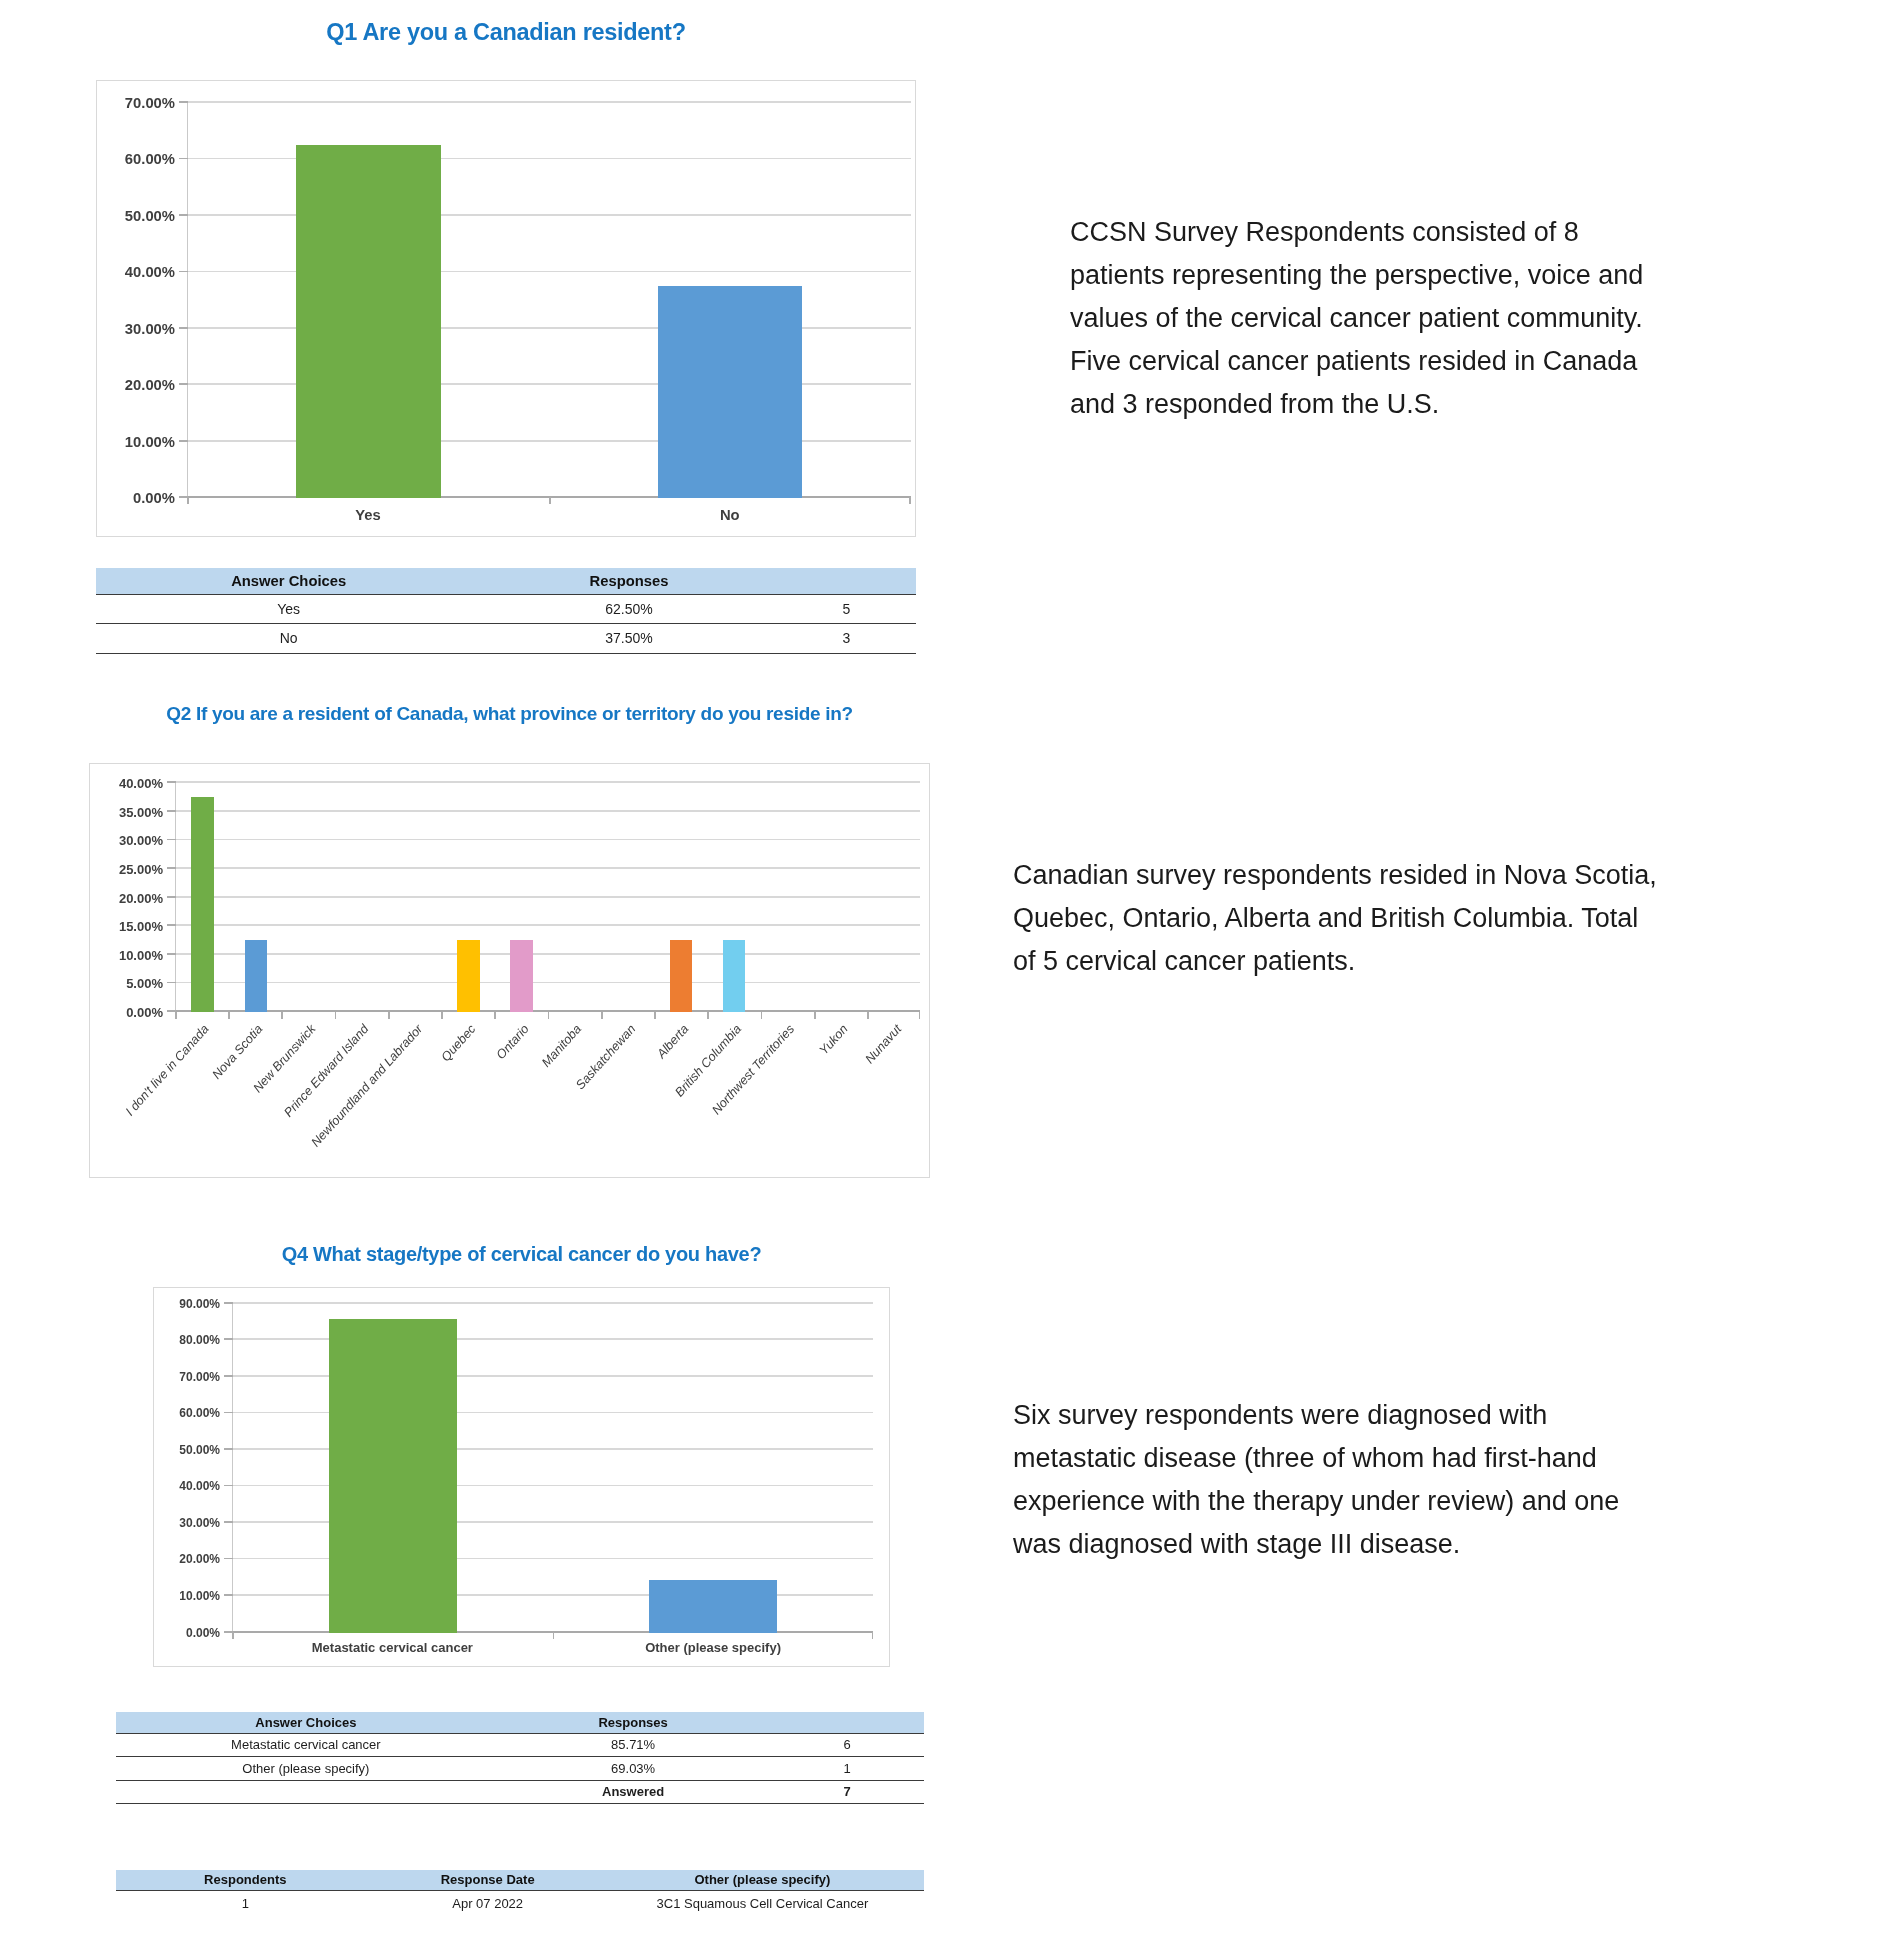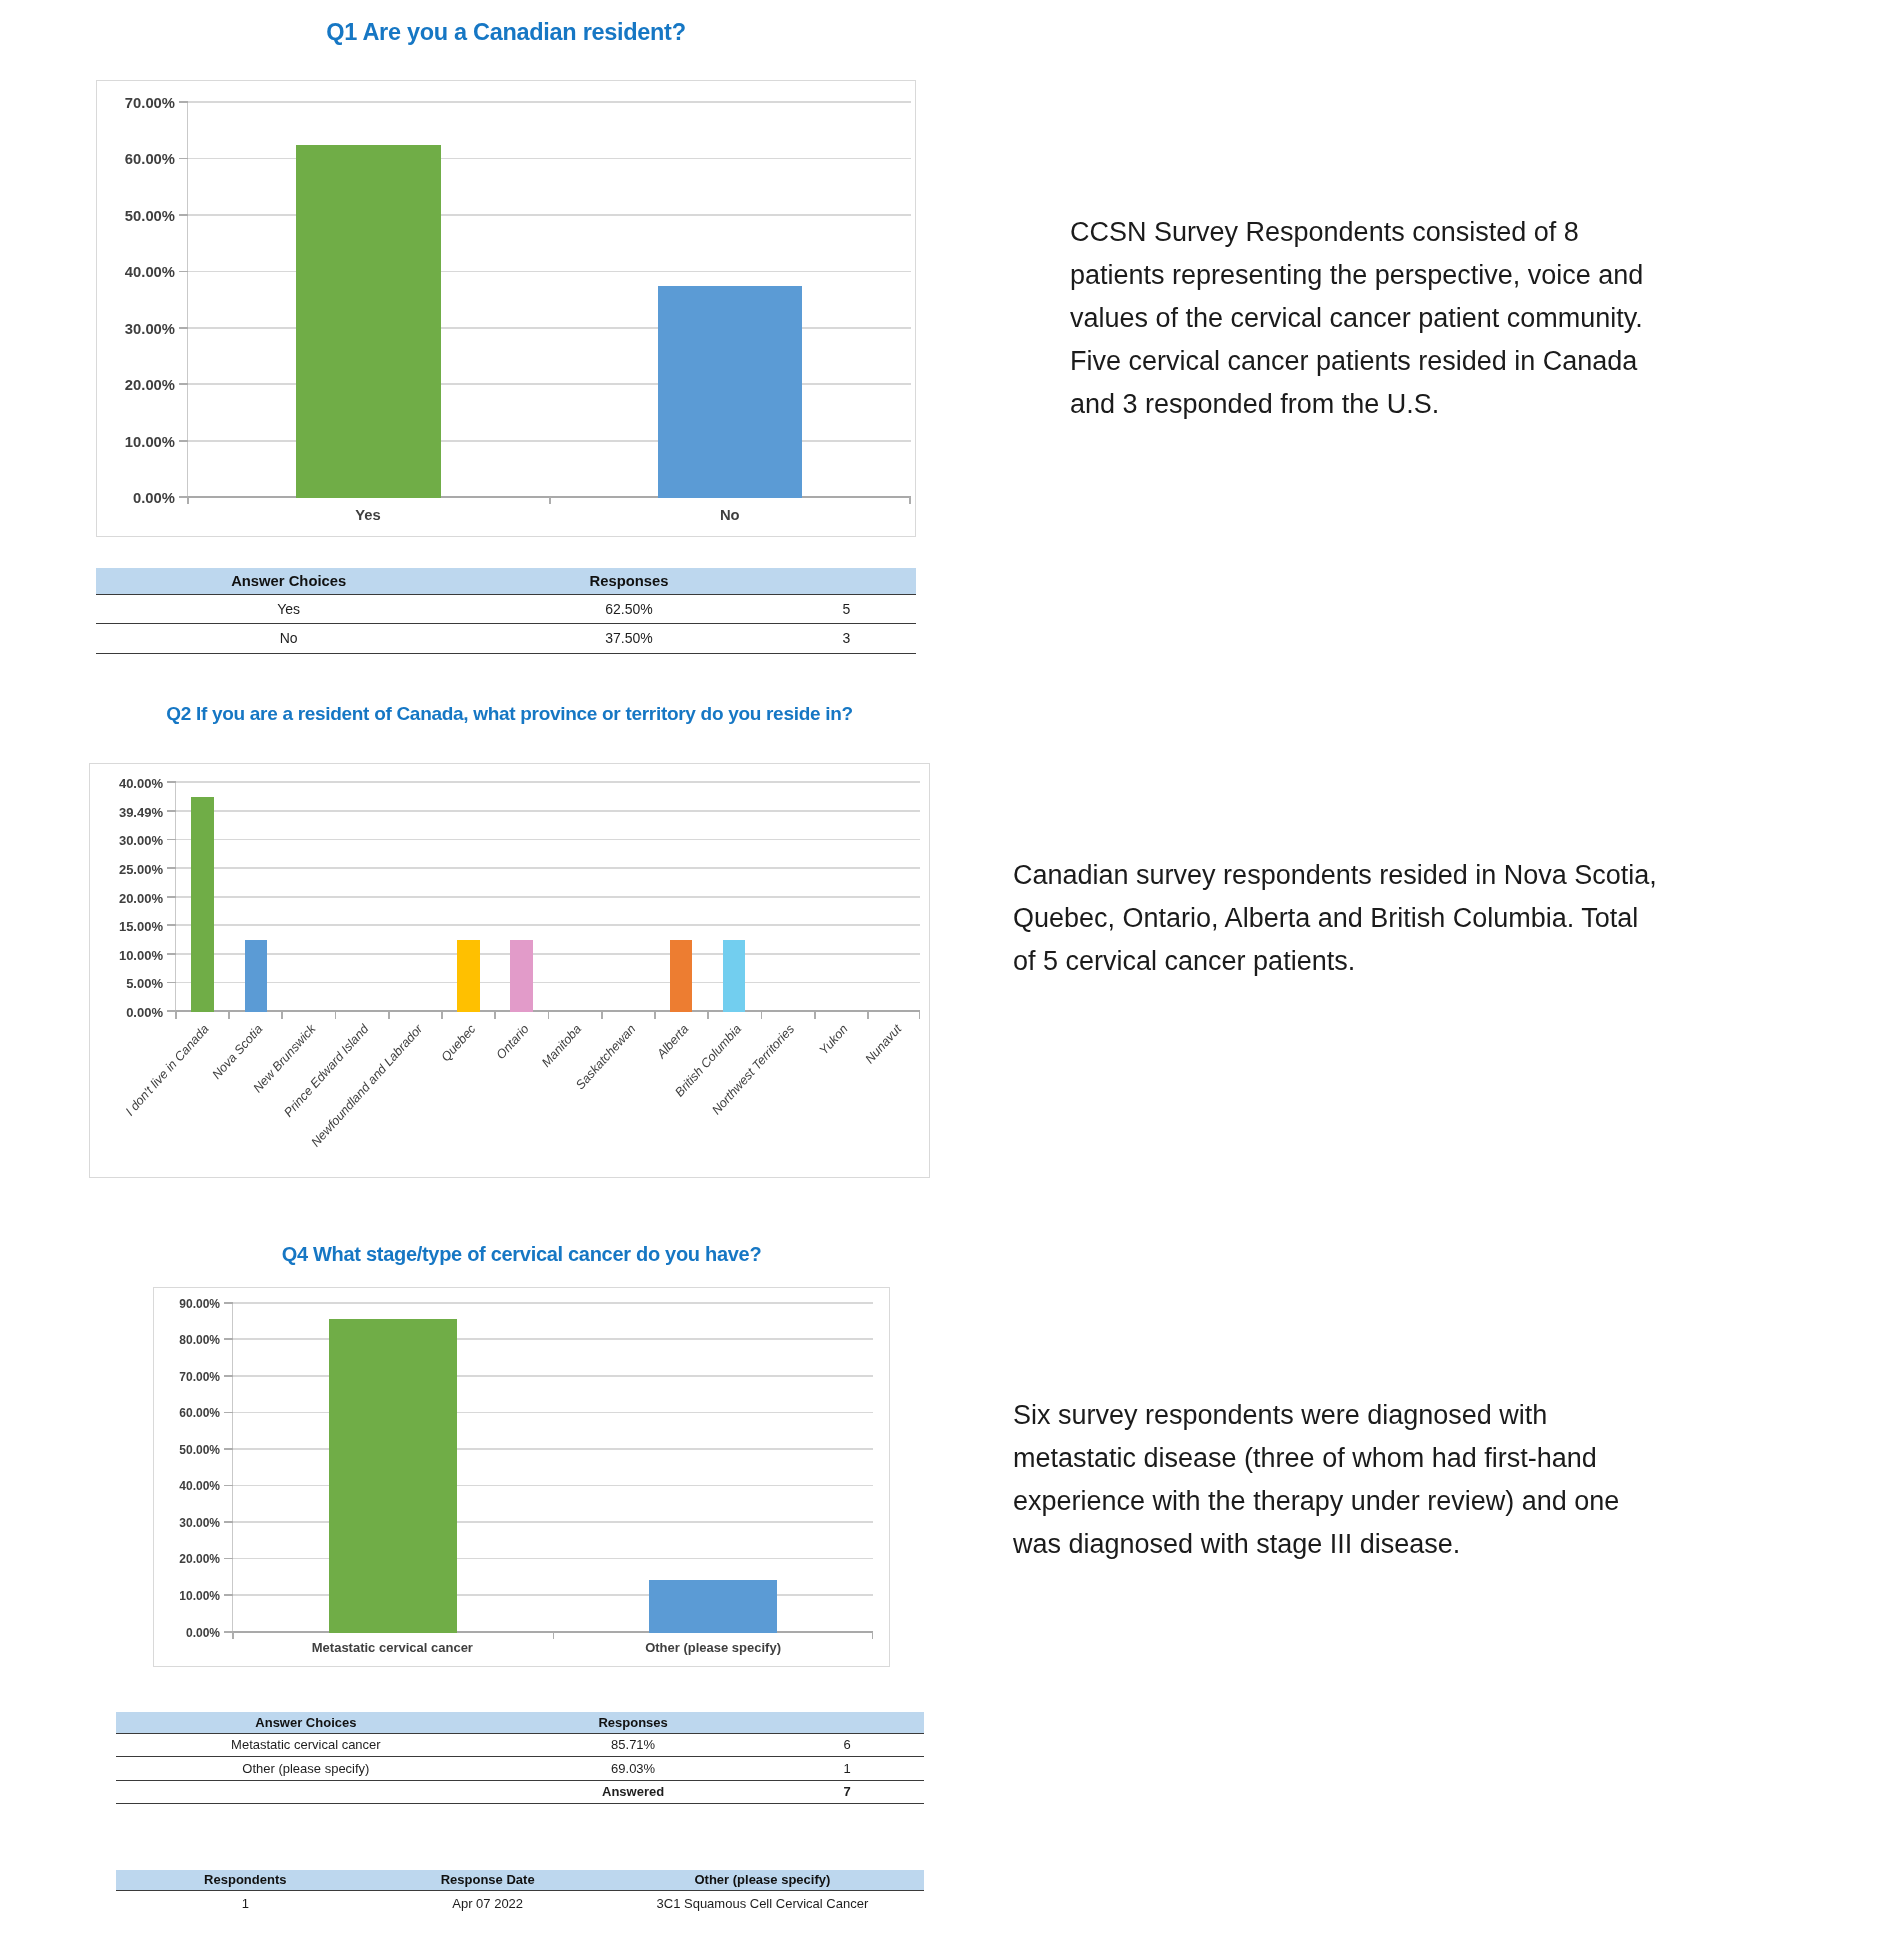--- a/index.html
+++ b/index.html
@@ -157,21 +157,21 @@
 
 <div class="chart" id="q2-chart" style="left:89px; top:763px; width:841px; height:415px;">
   <div class="yaxis" style="left:0; top:19px; width:85px; height:229px;">
       <div class="ytick" style="bottom: 0%;">0.00%</div>
       <div class="ytick" style="bottom: 12.5%;">5.00%</div>
       <div class="ytick" style="bottom: 25%;">10.00%</div>
       <div class="ytick" style="bottom: 37.5%;">15.00%</div>
       <div class="ytick" style="bottom: 50%;">20.00%</div>
       <div class="ytick" style="bottom: 62.5%;">25.00%</div>
       <div class="ytick" style="bottom: 75%;">30.00%</div>
-      <div class="ytick" style="bottom: 87.5%;">39.49%</div>
+      <div class="ytick" style="bottom: 87.5%;">35.00%</div>
       <div class="ytick" style="bottom: 100%;">40.00%</div>
     </div>
   <div class="plot" style="left:85px; right:8.7px; top:19px; height:229px;">
     <div class="grid">
         <div class="gridline axisline" style="bottom: 0%;"></div>
         <div class="gridline" style="bottom: 12.5%;"></div>
         <div class="gridline" style="bottom: 25%;"></div>
         <div class="gridline" style="bottom: 37.5%;"></div>
         <div class="gridline" style="bottom: 50%;"></div>
         <div class="gridline" style="bottom: 62.5%;"></div>

